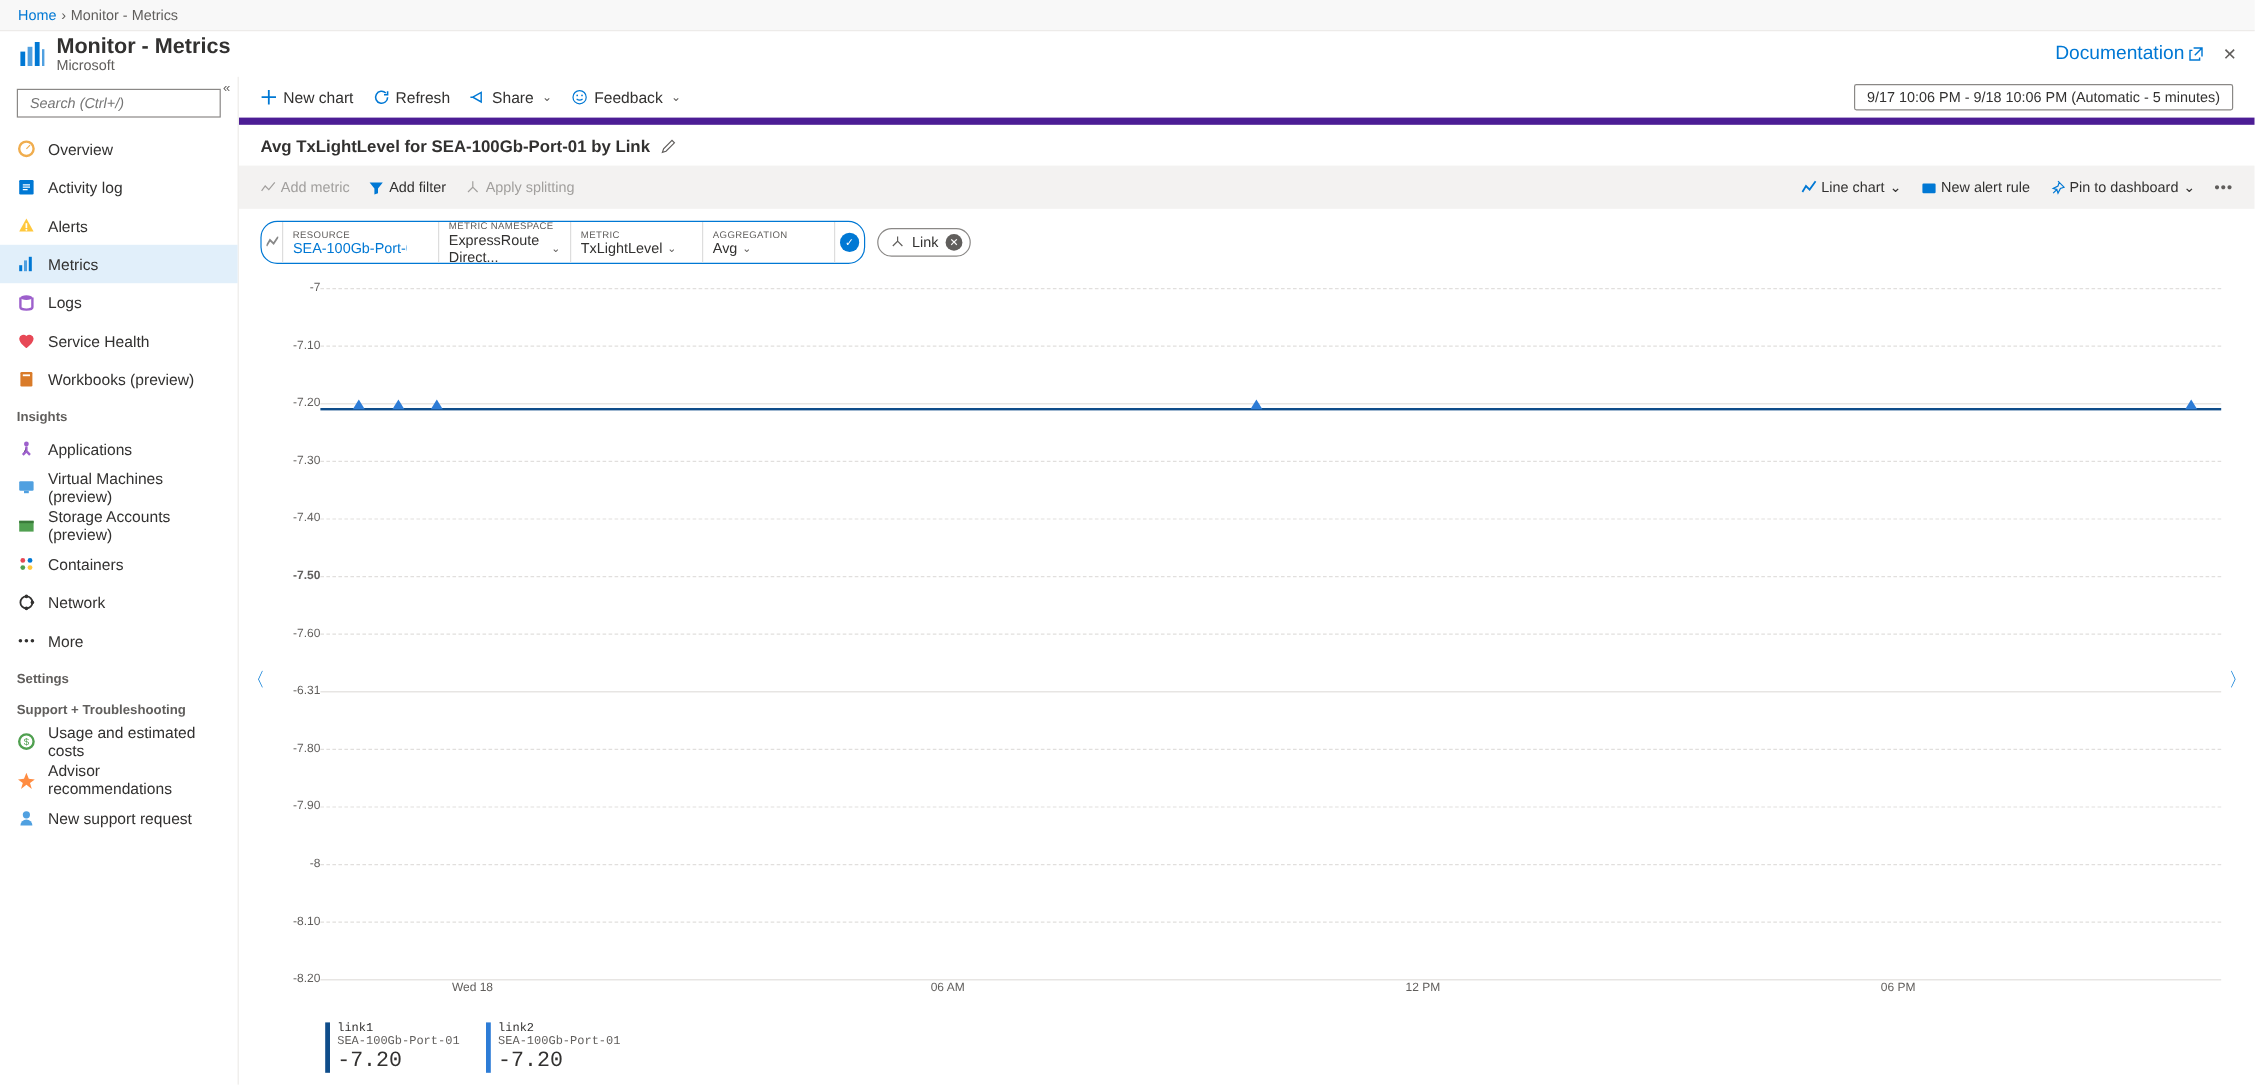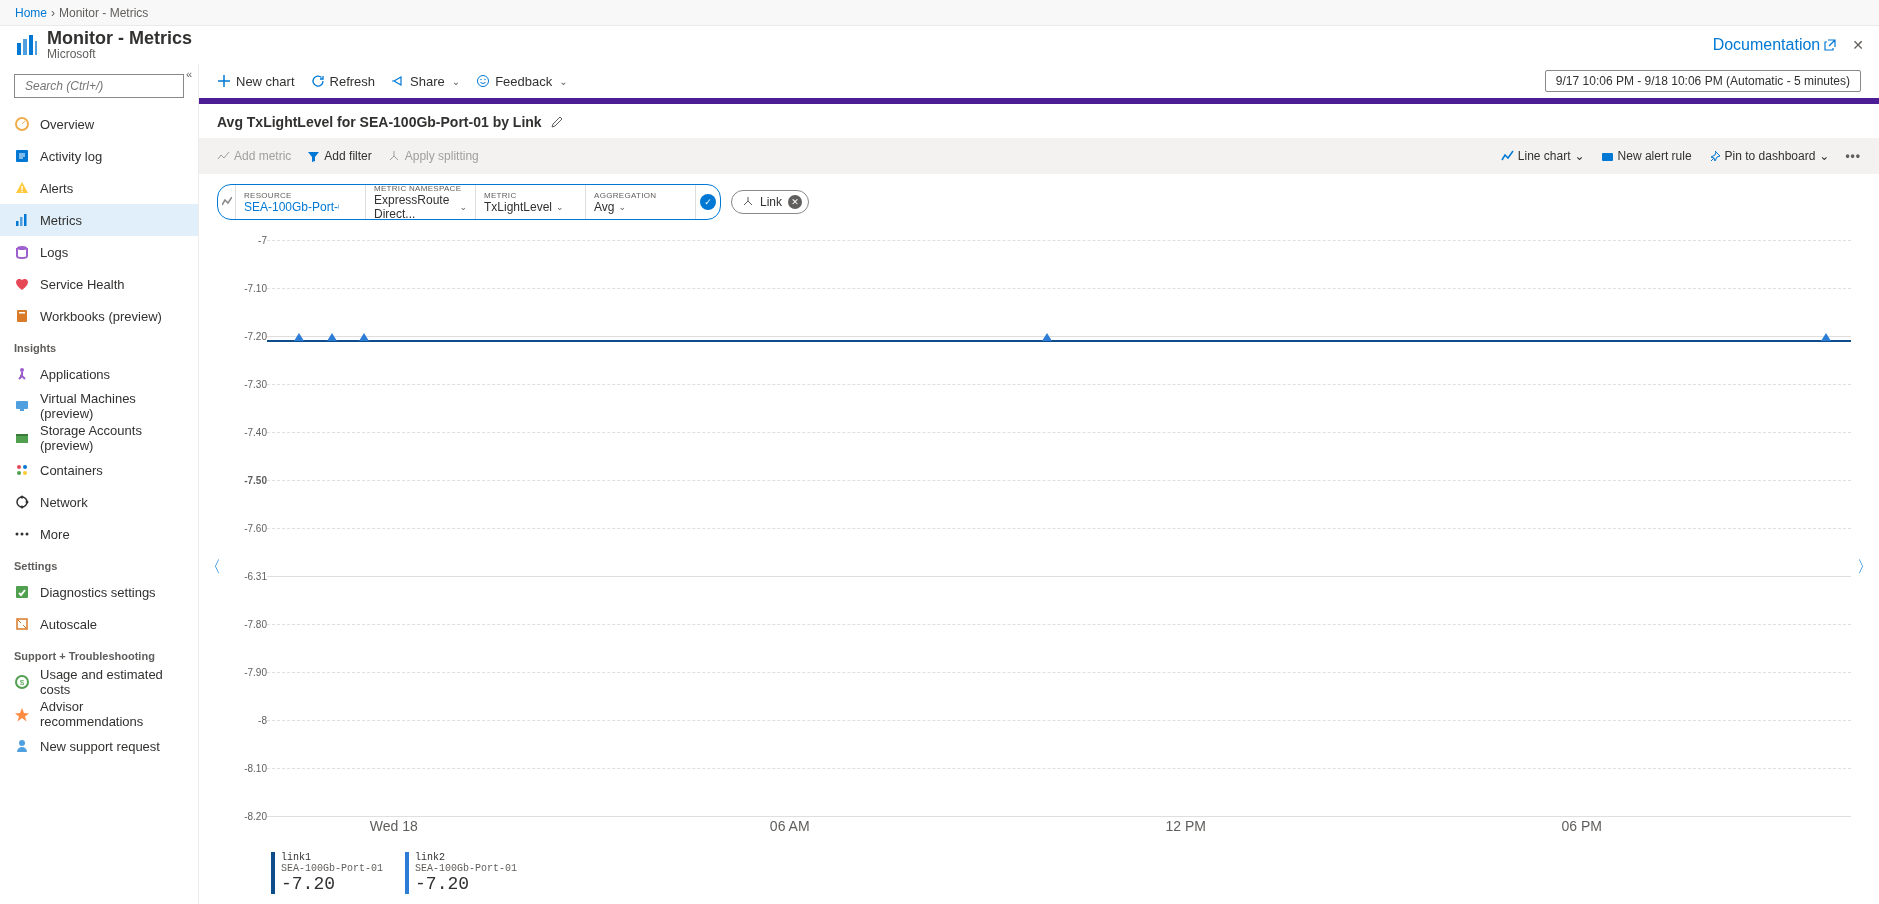--- a/index.html
+++ b/index.html
@@ -72,21 +72,21 @@
 .nav-arrow { position:absolute; top:50%; transform:translateY(-50%); color:#0078d4; font-size:16px; cursor:pointer; }
 .nav-arrow.left { left:6px; } .nav-arrow.right { right:6px; }
 .chart-canvas { flex:1; position:relative; }
 .y-axis { position:absolute; left:0; top:0; bottom:30px; width:40px; }
 .y-tick { position:absolute; right:0; font-size:10px; color:#605e5c; transform:translateY(-50%); }
 .gridlines { position:absolute; left:40px; right:0; top:0; bottom:30px; }
 .gline { position:absolute; left:0; right:0; height:1px; }
 .gline.solid { background:#e1dfdd; }
 .gline.dash { border-top:1px dashed #e1dfdd; }
 .x-axis { position:absolute; left:40px; right:0; bottom:14px; height:14px; }
-.x-tick { position:absolute; font-size:14px; color:#605e5c; transform:translateX(-50%); }
+.x-tick { position:absolute; font-size:10px; color:#605e5c; transform:translateX(-50%); }
 .series-line { position:absolute; left:40px; right:0; height:2px; background:#0f4d8a; }
 .tri { position:absolute; width:0; height:0; border-left:5px solid transparent; border-right:5px solid transparent; border-bottom:8px solid #2d7cd6; transform:translate(-50%,-100%); }
 
 .legend { display:flex; gap:22px; padding:6px 28px 10px 44px;font-family:Liberation Mono, monospace; }
 .legend-item { display:flex; align-items:flex-start; gap:6px; }
 .legend-item .bar { width:4px; align-self:stretch; }
 .legend-item .bar.b1 { background:#0f4d8a; } .legend-item .bar.b2 { background:#2d7cd6; }
 .legend-item .txt .n { font-size:10px; color:#323130; }
 .legend-item .txt .r { font-size:10px; color:#605e5c; }
 .legend-item .txt .v { font-size:18px; font-weight:400; color:#323130; }
@@ -253,40 +253,20 @@
             <svg viewBox="0 0 16 16">
               <circle cx="3" cy="8" r="1.5" fill="#323130"></circle>
               <circle cx="8" cy="8" r="1.5" fill="#323130"></circle>
               <circle cx="13" cy="8" r="1.5" fill="#323130"></circle>
             </svg>
           </span>
           <span>More</span>
         </div>
       </div>
     <div class="nav-section">Settings</div>
-    <div id="nav-settings">
-        <div class="nav-item">
-          <span class="ic">
-            <svg viewBox="0 0 16 16">
-              <rect x="2" y="2" width="12" height="12" rx="1" fill="#50a050"></rect>
-              <path d="M5 9l2 2 4-5" stroke="#fff" stroke-width="2" fill="none"></path>
-            </svg>
-          </span>
-          <span>Diagnostics settings</span>
-        </div>
-        <div class="nav-item">
-          <span class="ic">
-            <svg viewBox="0 0 16 16">
-              <rect x="3" y="3" width="10" height="10" fill="none" stroke="#d97b29" stroke-width="1.5"></rect>
-              <path d="M3 3l4 4M13 13l-4-4" stroke="#d97b29"></path>
-            </svg>
-          </span>
-          <span>Autoscale</span>
-        </div>
-      </div>
     <div class="nav-section">Support + Troubleshooting</div>
     <div id="nav-support">
         <div class="nav-item">
           <span class="ic">
             <svg viewBox="0 0 16 16">
               <circle cx="8" cy="8" r="6" fill="none" stroke="#50a050" stroke-width="2"></circle>
               <text x="8" y="11" font-size="8" text-anchor="middle" fill="#50a050">$</text>
             </svg>
           </span>
           <span>Usage and estimated costs</span>

